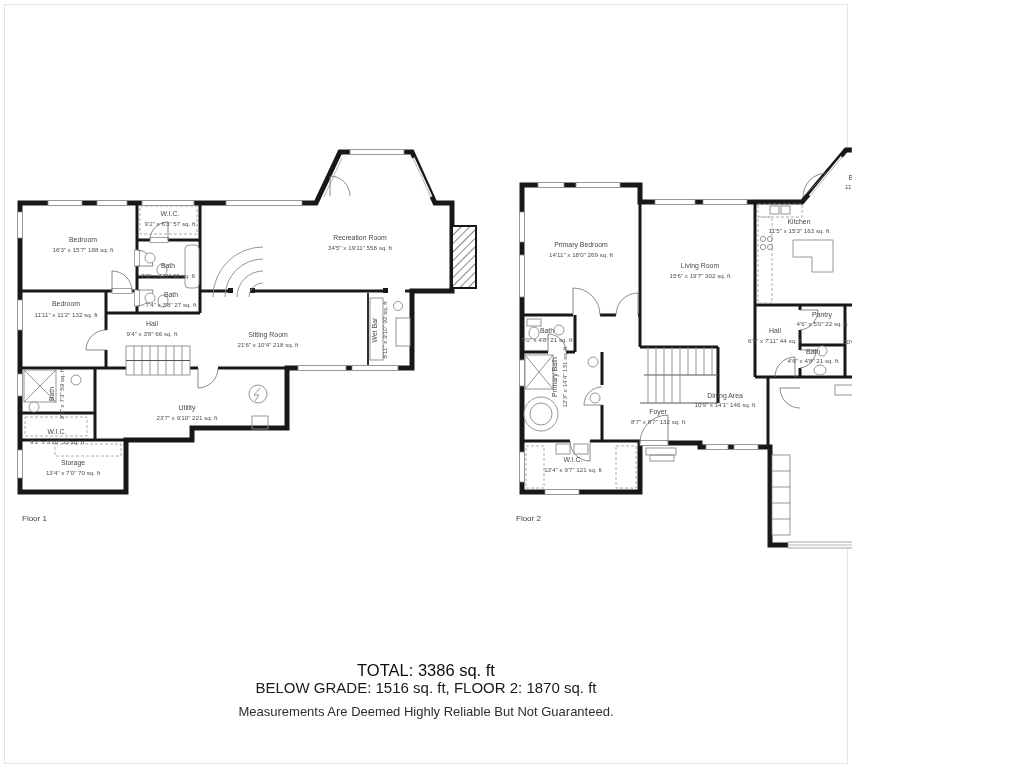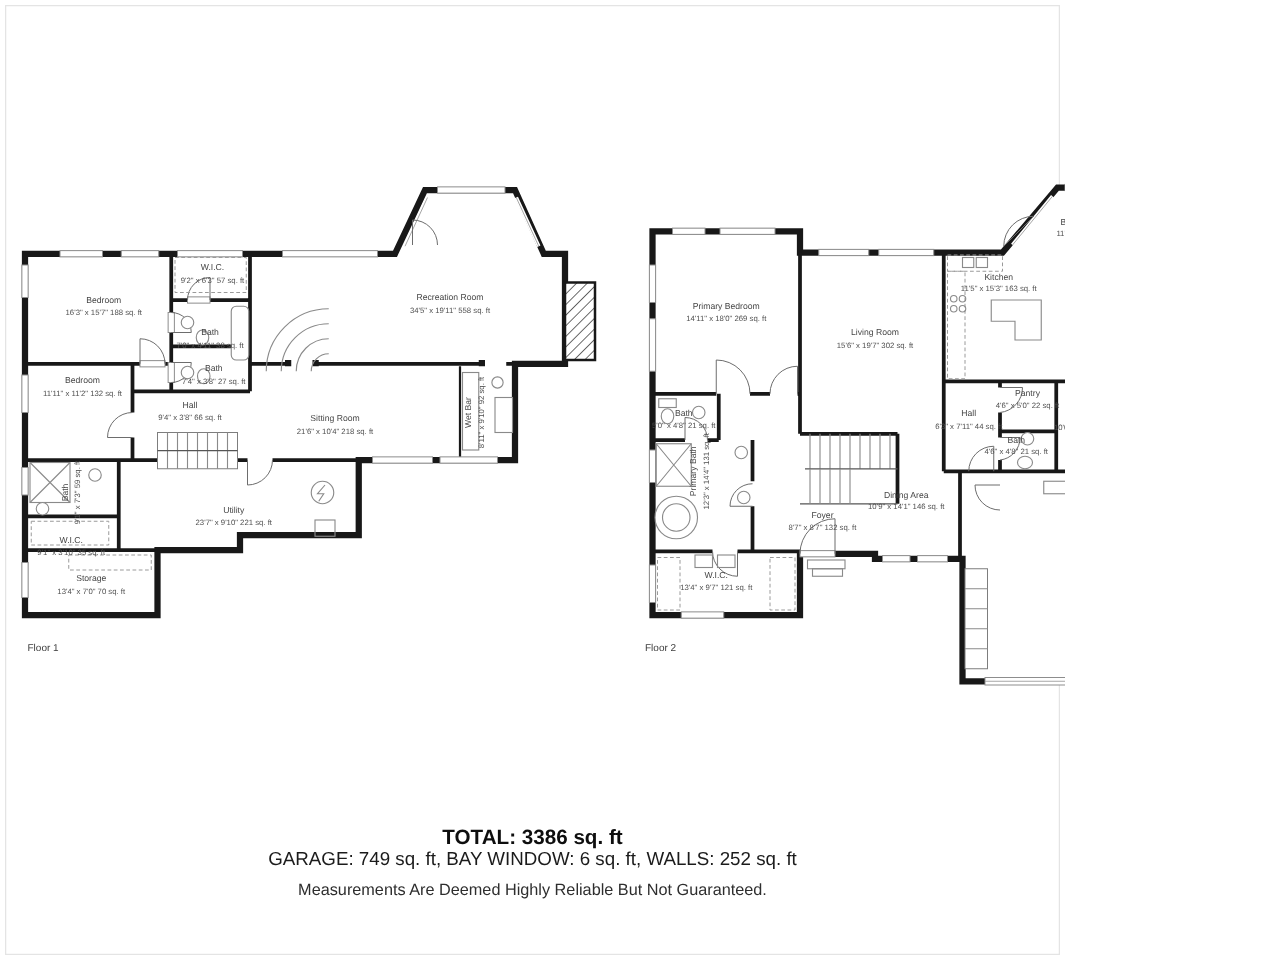--- a/index.html
+++ b/index.html
@@ -18,21 +18,21 @@
   .fxn{stroke:#8a8a8a;stroke-width:0.9;fill:none;}
   .dash{stroke:#9a9a9a;stroke-width:0.8;fill:none;stroke-dasharray:3 2;}
   .door{stroke:#6d6d6d;stroke-width:0.8;fill:none;}
   .win{fill:#ffffff;stroke:#8d8d8d;stroke-width:0.8;}
   .winline{stroke:#ffffff;stroke-width:3;fill:none;}
   .winmid{stroke:#999;stroke-width:0.7;fill:none;}
   .stair{stroke:#7d7d7d;stroke-width:0.8;fill:#ffffff;}
   .post{fill:#181818;}
   .summary{position:absolute;left:0;right:0;top:662px;text-align:center;color:#1b1b1b;}
   .summary p{margin:0;line-height:17px;font-size:15px;}
-  .summary .total{font-size:16.5px;font-weight:bold;color:#0e0e0e;}
+  .summary .total{font-size:16.5px;font-weight:normal;color:#0e0e0e;}
   .summary .disclaimer{font-size:13px;color:#2e2e2e;margin-top:10px;line-height:12px;}
 </style>
 </head>
 <body>
 
 <div class="canvas">
 <div class="frame"></div>
 
 <svg width="1024" height="768" viewBox="0 0 1024 768">
   <defs>
@@ -307,17 +307,17 @@
       <text class="rd" x="725" y="407">10'9" x 14'1" 146 sq. ft</text>
       <text class="rn" x="889" y="444">Garage</text>
       <text class="rd" x="889" y="454">31'9" x 27'0" 749 sq. ft</text>
       <text class="flab" x="516" y="521">Floor 2</text>
     </g>
   </g>
 </svg>
 
 <div class="summary">
   <p class="total">TOTAL: 3386 sq. ft</p>
-  <p>GARAGE: 749 sq. ft, BAY WINDOW: 6 sq. ft, WALLS: 252 sq. ft</p>
+  <p>BELOW GRADE: 1516 sq. ft, FLOOR 2: 1870 sq. ft</p>
   <p class="disclaimer">Measurements Are Deemed Highly Reliable But Not Guaranteed.</p>
 </div>
 
 </div>
 
 </body></html>

